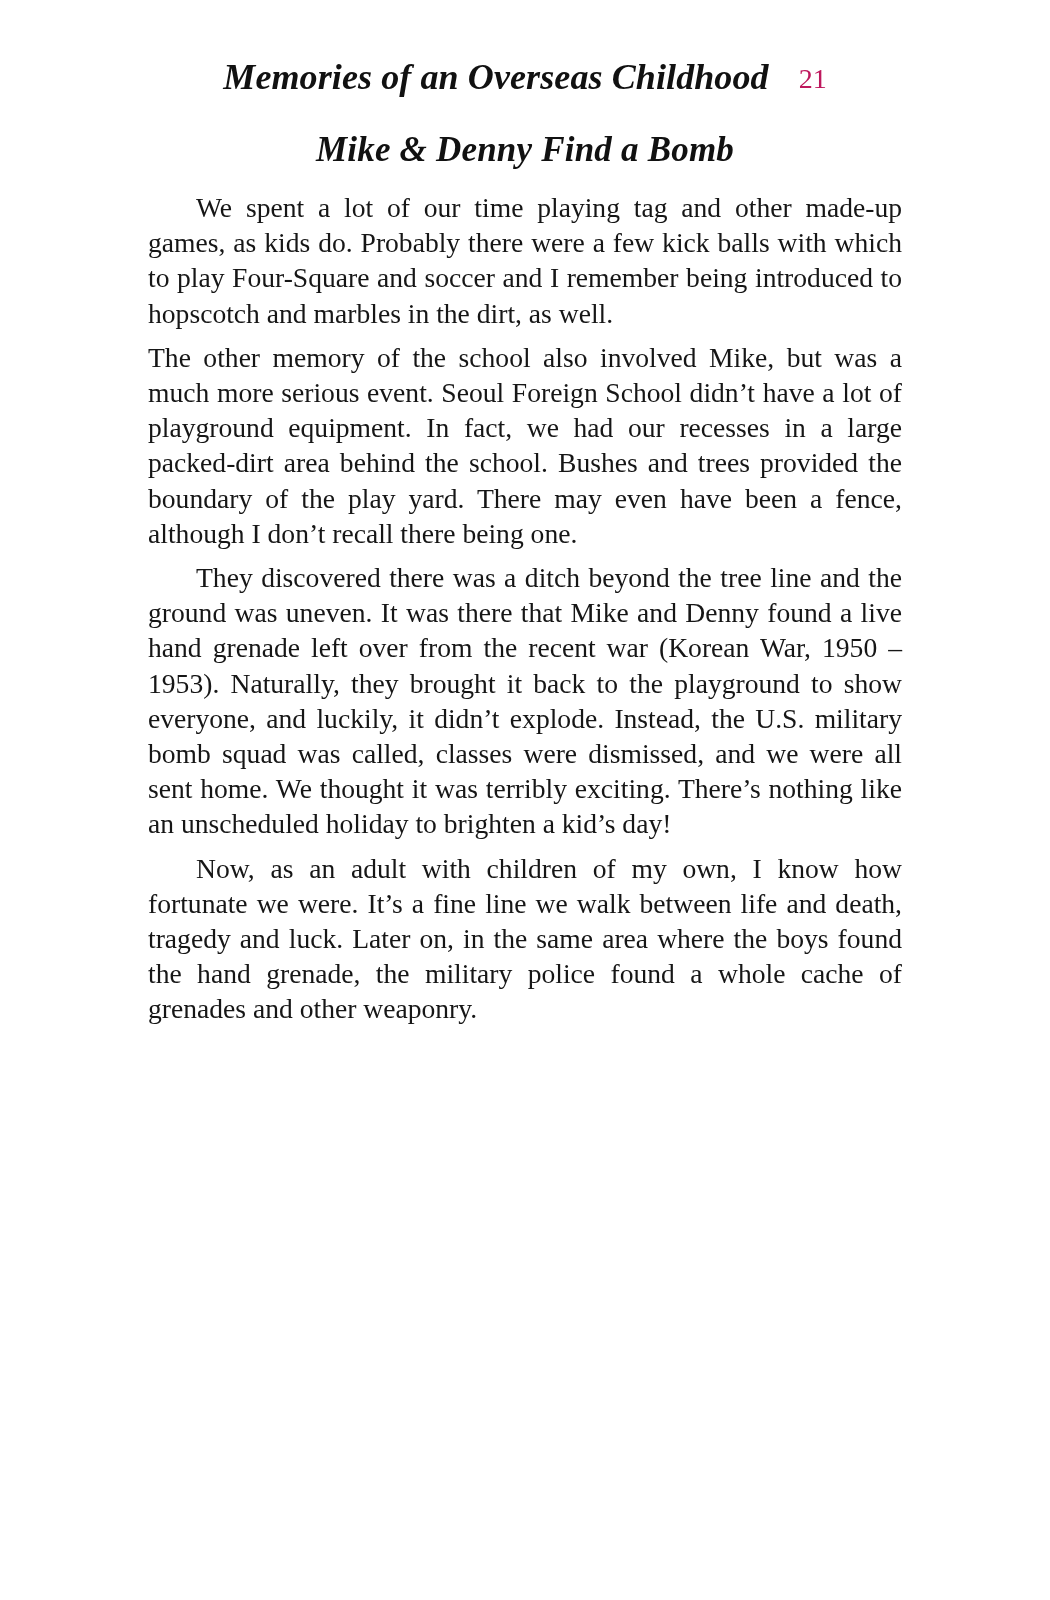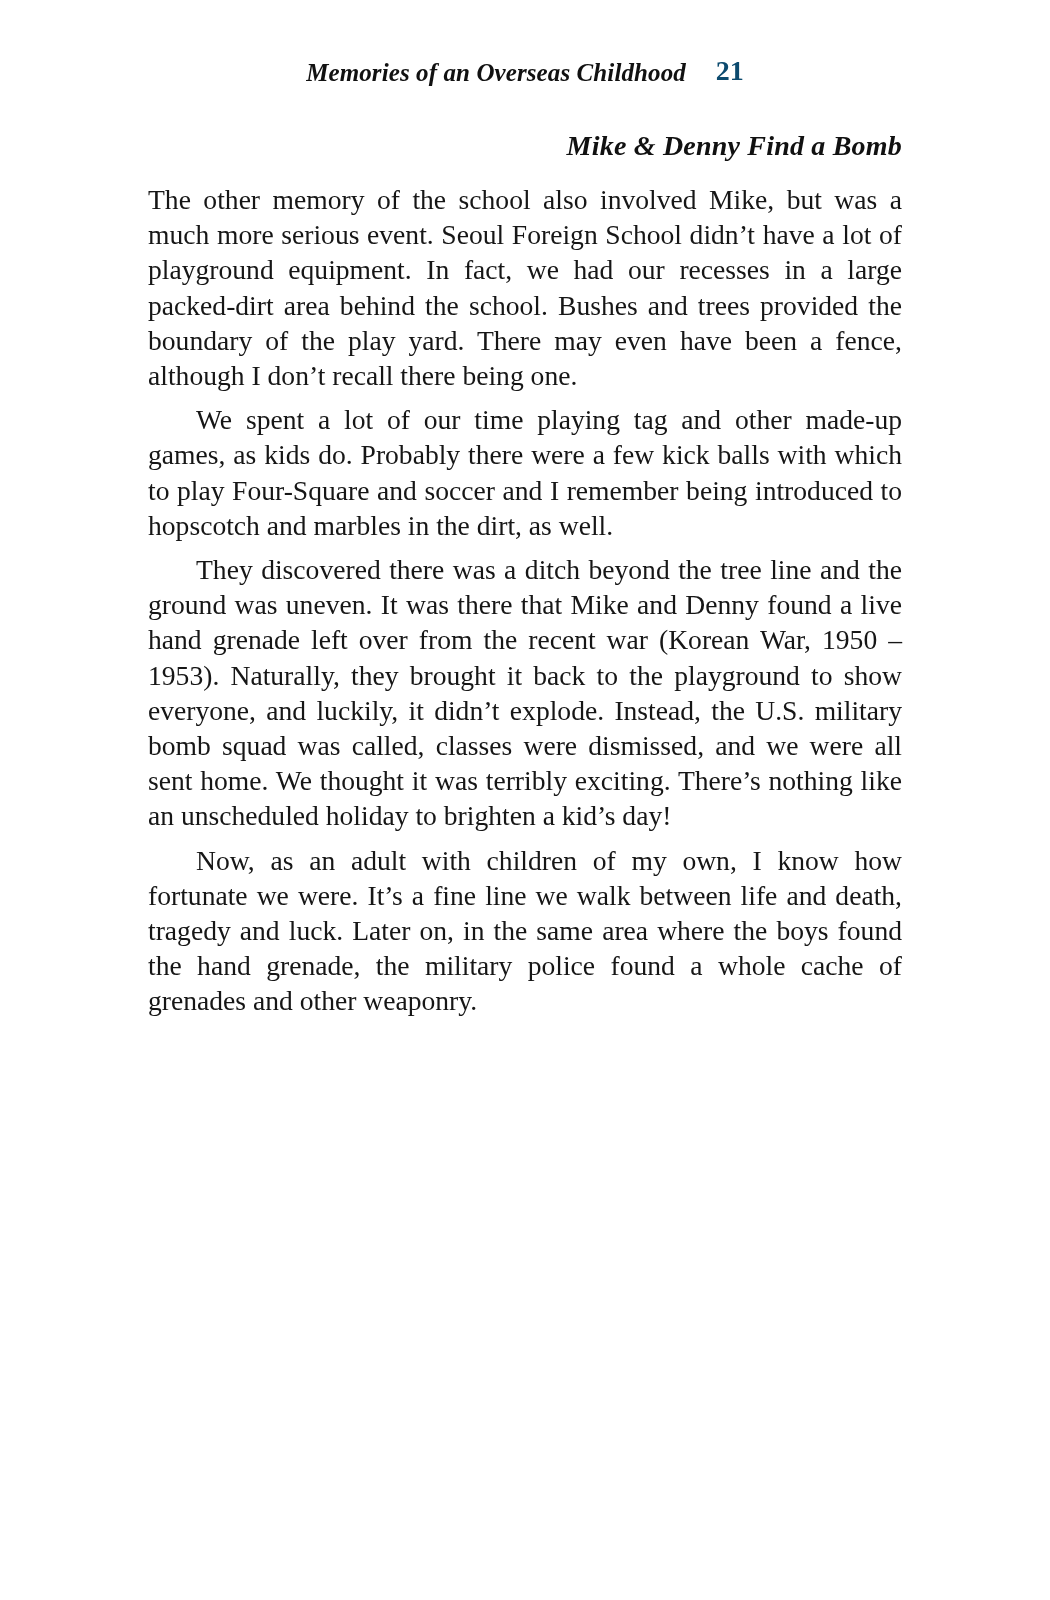--- a/index.html
+++ b/index.html
@@ -31,40 +31,40 @@
   .running-header {
     position: relative;
     height: 52px;
     padding-top: 56px;
     text-align: center;
     white-space: nowrap;
   }
   .running-header .header-title {
     font-style: italic;
     font-weight: bold;
-    font-size: 25px;
+    font-size: 36px;
     letter-spacing: 0.1px;
     color: #111111;
   }
   .running-header .header-pageno {
     font-style: normal;
-    font-weight: bold;
+    font-weight: normal;
     font-size: 28px;
-    color: #0c4a6e;
+    color: #be185d;
     margin-left: 30px;
     display: inline-block;
     transform: translateY(-1px);
     text-align: right;
   }
   
   .section-title {
-    text-align: right;
+    text-align: center;
     font-style: italic;
     font-weight: bold;
-    font-size: 28px;
+    font-size: 35px;
     margin: 0;
     padding-top: 22px;
     padding-bottom: 6px;
     color: #111111;
     letter-spacing: 0.2px;
   }
   
   .body-text {
     padding-top: 14px;
   }
@@ -94,20 +94,20 @@
 <div class="page">
   <div class="content">
 
     <div class="running-header">
       <span class="header-title">Memories of an Overseas Childhood</span><span class="header-pageno">21</span>
     </div>
 
     <h1 class="section-title">Mike &amp; Denny Find a Bomb</h1>
 
     <div class="body-text">
+      <p class="para">We spent a lot of our time playing tag and other made-up games, as kids do. Probably there were a few kick balls with which to play Four-Square and soccer and I remember being introduced to hopscotch and marbles in the dirt, as well.</p>
       <p class="para no-indent">The other memory of the school also involved Mike, but was a much more serious event. Seoul Foreign School didn’t have a lot of playground equipment. In fact, we had our recesses in a large packed-dirt area behind the school. Bushes and trees provided the boundary of the play yard. There may even have been a fence, although I don’t recall there being one.</p>
-      <p class="para">We spent a lot of our time playing tag and other made-up games, as kids do. Probably there were a few kick balls with which to play Four-Square and soccer and I remember being introduced to hopscotch and marbles in the dirt, as well.</p>
       <p class="para">They discovered there was a ditch beyond the tree line and the ground was uneven. It was there that Mike and Denny found a live hand grenade left over from the recent war (Korean War, 1950 – 1953). Naturally, they brought it back to the playground to show everyone, and luckily, it didn’t explode. Instead, the U.S. military bomb squad was called, classes were dismissed, and we were all sent home. We thought it was terribly exciting. There’s nothing like an unscheduled holiday to brighten a kid’s day!</p>
       <p class="para">Now, as an adult with children of my own, I know how fortunate we were. It’s a fine line we walk between life and death, tragedy and luck. Later on, in the same area where the boys found the hand grenade, the military police found a whole cache of grenades and other weaponry.</p>
     </div>
 
   </div>
 </div>
 
 </body></html>

